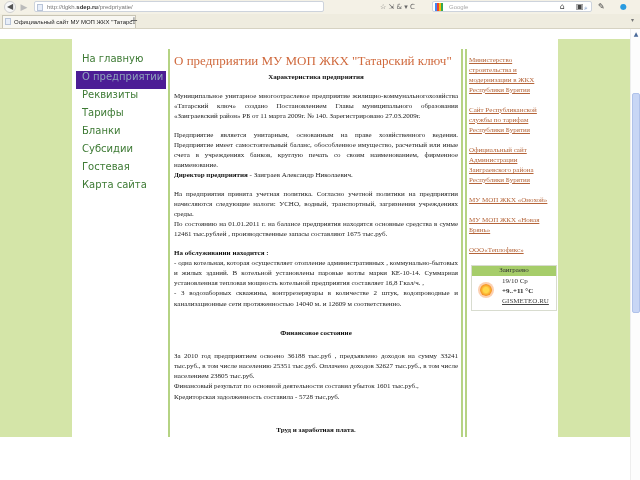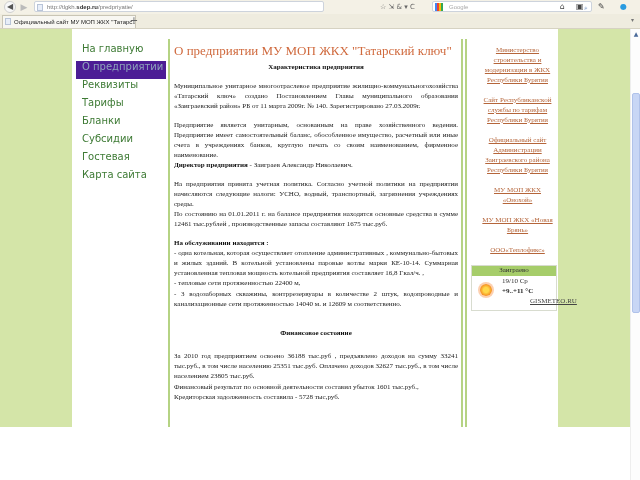--- a/index.html
+++ b/index.html
@@ -19,45 +19,45 @@
   .searchbar .mag { position:absolute; right:3px; top:0; font-size:7px; color:#5a7fb5; }
   .tb-icon { position:absolute; top:1px; font:8px "DejaVu Sans", sans-serif; color:#444; line-height:12px; }
 
   .tabbar { position:absolute; left:0; top:14px; width:640px; height:14px; background:#efecdf; border-bottom:1px solid #d6d2c2; }
   .tab { position:absolute; left:2px; top:1px; width:134px; height:13px; background:#f8f7f2; border:1px solid #c9c5b5; border-bottom:none; box-sizing:border-box; font:6px "Liberation Sans", sans-serif; color:#222; line-height:12px; padding-left:11px; white-space:nowrap; overflow:hidden; }
   .tab .fav { position:absolute; left:2px; top:2px; width:6px; height:7px; background:#e8eef8; border:1px solid #b8c4d8; box-sizing:border-box; }
   .newtab { position:absolute; left:128px; top:1px; width:12px; height:12px; font:10px "DejaVu Sans", sans-serif; color:#666; line-height:12px; text-align:center; }
   .tablist { position:absolute; right:6px; top:2px; font:6px "DejaVu Sans", sans-serif; color:#777; }
 
   
-  .page { position:absolute; left:0; top:29px; width:630px; height:398px; background:#fff; overflow:hidden; }
+  .page { position:absolute; left:0; top:39px; width:630px; height:398px; background:#fff; overflow:hidden; }
   .bg-left { position:absolute; left:0; top:0; width:72px; height:451px; background:#d4e5a8; }
   .bg-right { position:absolute; left:558px; top:0; width:72px; height:451px; background:#d4e5a8; }
 
   .leftnav { position:absolute; left:76px; top:14px; width:90px; }
   .nav-item { display:block; height:18px; line-height:18px; padding-left:6px; font:10px "DejaVu Sans", sans-serif; color:#3d7a34; text-decoration:none; white-space:nowrap; }
   .nav-item.active { color:#8fa4bc; background:#4c1d95; }
 
   .main { position:absolute; left:168px; top:10px; width:295px; height:445px; border-left:2px solid #b5d383; border-right:2px solid #b5d383; box-sizing:border-box; padding:4px 3px 0 4px; }
   .main h1 { margin:0 0 4px 0; font:13px "Liberation Serif", serif; color:#d06a3e; font-weight:normal; white-space:nowrap; }
   .main .sub { text-align:center; font:bold 7px "Liberation Serif", serif; color:#111; margin:0 0 10px 0; }
   .main p { margin:0 0 8px 0; font:7px/10.2px "Liberation Serif", serif; color:#222; text-align:justify; }
   .main p.line { margin:0; }
   .main .secth { text-align:center; font:bold 7px "Liberation Serif", serif; color:#111; margin:20px 0 14px 0; }
   .main b { color:#111; }
 
   .rightcol { position:absolute; left:465px; top:10px; width:93px; height:445px; border-left:2px solid #b5d383; box-sizing:border-box; background:#fff; }
-  .rlink { display:block; text-align:center; font:7px/10px "Liberation Serif", serif; color:#b5653a; text-decoration:underline; margin:5px 2px 10px 12px; }
+  .rlink { display:block; font:7px/10px "Liberation Serif", serif; color:#b5653a; text-decoration:underline; margin:5px 2px 10px 2px; }
   .weather { margin:4px 4px 0 4px; border:1px solid #d8dccf; width:86px; box-sizing:border-box; }
   .weather .wt { background:#a6cd6a; text-align:center; font:7px/9px "Liberation Serif", serif; color:#333; height:10px; }
   .weather .wb { position:relative; height:34px; }
   .sun { position:absolute; left:8px; top:8px; width:12px; height:12px; border-radius:50%; background:radial-gradient(circle,#ffd84a 30%,#f58b1e 70%); box-shadow:0 0 0 2px rgba(245,120,30,0.35); }
   .wdate { position:absolute; left:30px; top:1px; font:7px/9px "Liberation Serif", serif; color:#333; }
   .wtemp { position:absolute; left:30px; top:11px; font:bold 7px/9px "Liberation Serif", serif; color:#222; }
-  .wsrc { position:absolute; left:30px; top:21px; font:7px/9px "Liberation Serif", serif; color:#444; text-decoration:underline;margin-left:28px; }
+  .wsrc { position:absolute; left:30px; top:21px; font:7px/9px "Liberation Serif", serif; color:#444; text-decoration:underline; }
 
   
   .scrollbar { position:absolute; left:630px; top:29px; width:10px; height:451px; background:#fdfdfd; border-left:1px solid #eee; box-sizing:border-box; }
   .scroll-up { position:absolute; left:0; top:0; width:10px; height:9px; font:6px "DejaVu Sans", sans-serif; color:#4a6a9a; text-align:center; line-height:9px; }
   .scroll-thumb { position:absolute; left:1px; top:64px; width:8px; height:220px; background:#c8d6f5; border:1px solid #b0c2ea; border-radius:2px; box-sizing:border-box; }
 </style>
 </head>
 <body>
 
 <div class="navbar">
@@ -106,21 +106,20 @@
   <div class="main">
     <h1>О предприятии МУ МОП ЖКХ "Татарский ключ"</h1>
     <div class="sub">Характеристика предприятия</div>
     <p>Муниципальное унитарное многоотраслевое предприятие жилищно-коммунальногохозяйства «Татарский ключ» создано Постановлением Главы муниципального образования «Заиграевский район» РБ от 11 марта 2009г. № 140. Зарегистрировано 27.03.2009г.</p>
     <p style="margin-bottom:0">Предприятие является унитарным, основанным на праве хозяйственного ведения. Предприятие имеет самостоятельный баланс, обособленное имущество, расчетный или иные счета в учреждениях банков, круглую печать со своим наименованием, фирменное наименование.</p>
     <p><b>Директор предприятия</b><span> - Заиграев Александр Николаевич.</span></p>
     <p style="margin-bottom:0">На предприятия принята учетная политика. Согласно учетной политики на предприятии начисляются следующие налоги: УСНО, водный, транспортный, загрязнения учреждениях среды.</p>
     <p>По состоянию на 01.01.2011 г. на балансе предприятия находятся основные средства в сумме 12461 тыс.рублей , производственные запасы составляют 1675 тыс.руб.</p>
     <p class="line"><b>На обслуживании находится :</b></p>
     <p class="line">- одна котельная, которая осуществляет отопление административных , коммунально-бытовых и жилых зданий. В котельной установлены паровые котлы марки КЕ-10-14. Суммарная установленная тепловая мощность котельной предприятия составляет 16,8 Гкал/ч. ,</p>
-    <p class="line">- тепловые сети протяженностью 22400 м,</p>
     <p class="line">- 3 водозаборных скважины, контррезервуары в количестве 2 штук, водопроводные и канализационные сети протяженностью 14040 м. и 12609 м соответственно.</p>
     <div class="secth">Финансовое состояние</div>
     <p class="line">За 2010 год предприятием освоено 36188 тыс.руб , предъявлено доходов на сумму 33241 тыс.руб., в том числе населению 25351 тыс.руб. Оплачено доходов 32627 тыс.руб., в том числе населением 23805 тыс.руб.</p>
     <p class="line">Финансовый результат по основной деятельности составил убыток 1601 тыс.руб.,</p>
     <p class="line">Кредиторская задолженность составила - 5728 тыс,руб.</p>
     <div class="secth" style="margin-top:24px">Труд и заработная плата.</div>
   </div>
 
   <aside class="rightcol">
     <a class="rlink" style="margin-top:6px">Министерство строительства и модернизации в ЖКХ Республики Бурятия</a>

